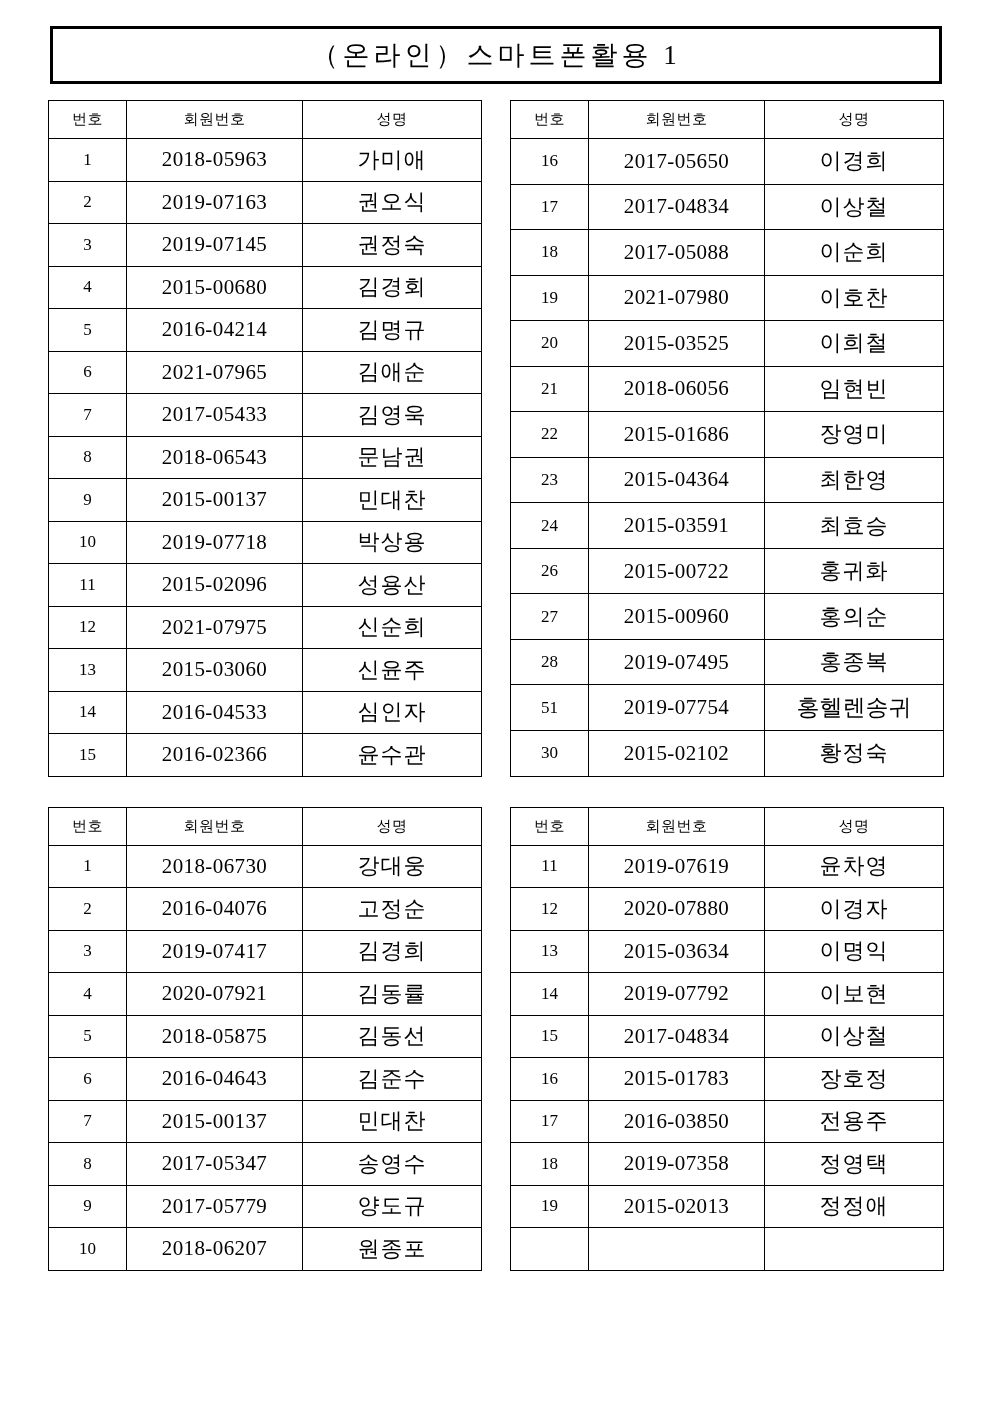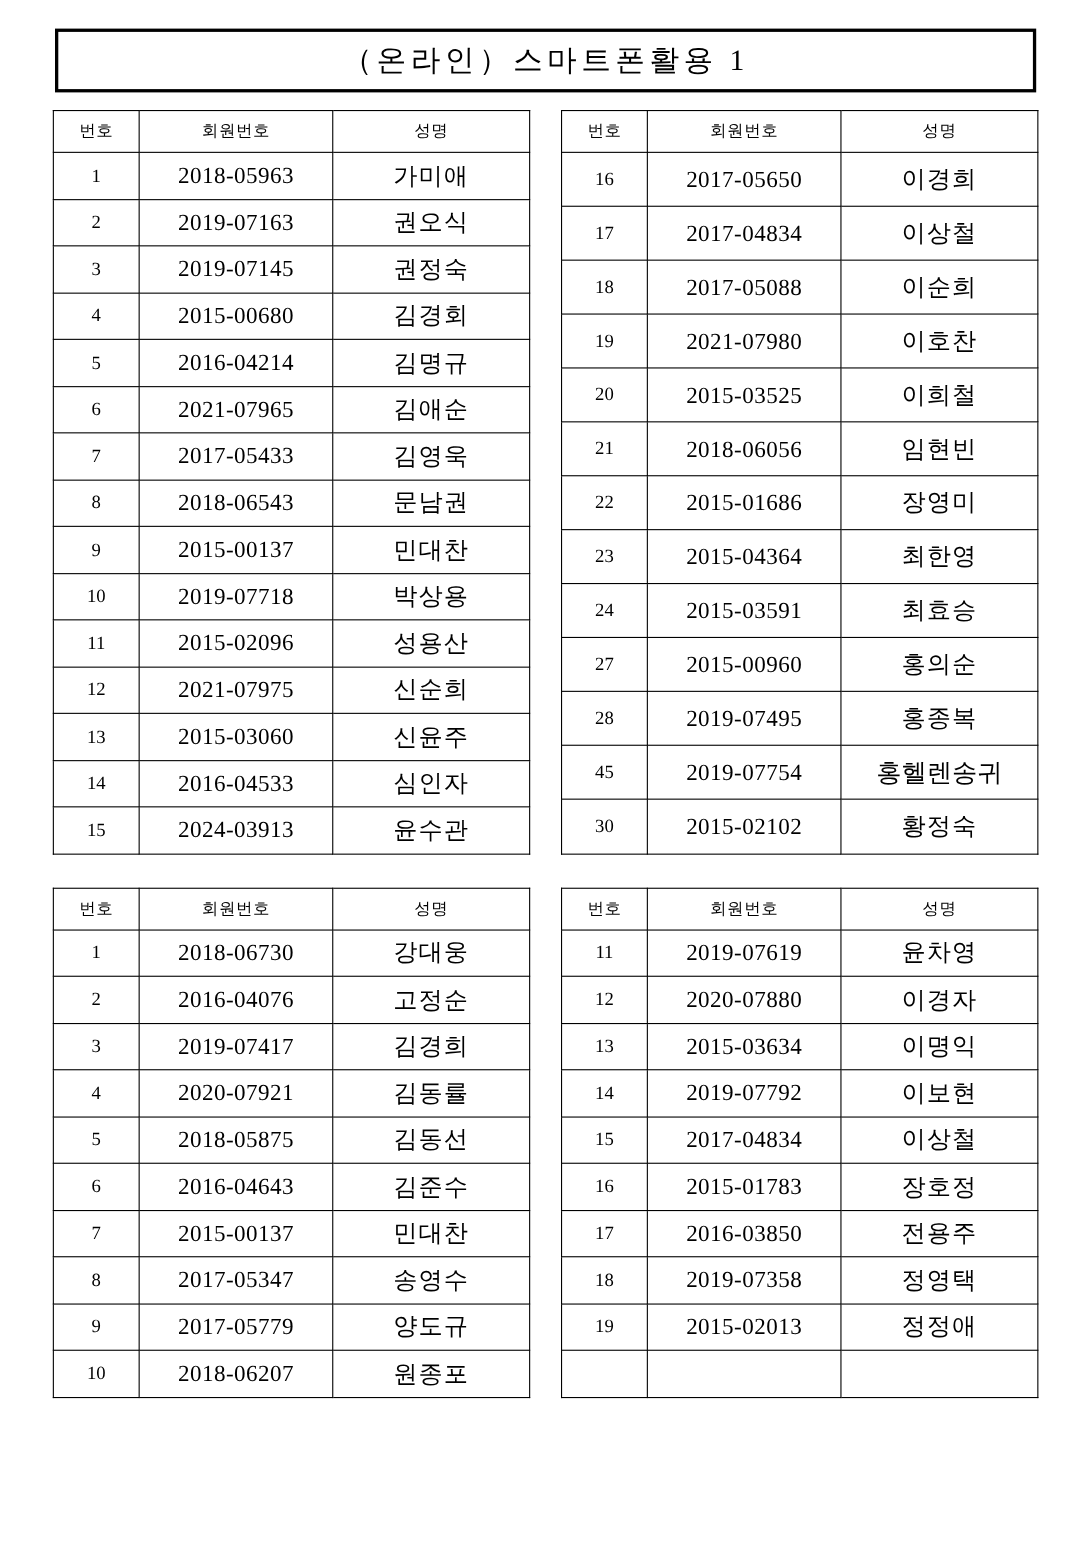--- a/index.html
+++ b/index.html
@@ -171,21 +171,21 @@
               <td class="mem">2015-03060</td>
               <td class="name">신윤주</td>
             </tr>
           <tr>
               <td class="no">14</td>
               <td class="mem">2016-04533</td>
               <td class="name">심인자</td>
             </tr>
           <tr>
               <td class="no">15</td>
-              <td class="mem">2024-03913</td>
+              <td class="mem">2016-02366</td>
               <td class="name">윤수관</td>
             </tr>
         </tbody>
       </table>
 
       <table class="roster">
         <colgroup>
             <col class="c-no">
             <col class="c-mem">
             <col class="c-name">
@@ -237,31 +237,36 @@
               <td class="no">23</td>
               <td class="mem">2015-04364</td>
               <td class="name">최한영</td>
             </tr>
           <tr>
               <td class="no">24</td>
               <td class="mem">2015-03591</td>
               <td class="name">최효승</td>
             </tr>
           <tr>
+              <td class="no">26</td>
+              <td class="mem">2015-00722</td>
+              <td class="name">홍귀화</td>
+            </tr>
+          <tr>
               <td class="no">27</td>
               <td class="mem">2015-00960</td>
               <td class="name">홍의순</td>
             </tr>
           <tr>
               <td class="no">28</td>
               <td class="mem">2019-07495</td>
               <td class="name">홍종복</td>
             </tr>
           <tr>
-              <td class="no">45</td>
+              <td class="no">51</td>
               <td class="mem">2019-07754</td>
               <td class="name" style="font-size:23px;letter-spacing:0">홍헬렌송귀</td>
             </tr>
           <tr>
               <td class="no">30</td>
               <td class="mem">2015-02102</td>
               <td class="name">황정숙</td>
             </tr>
         </tbody>
       </table>

